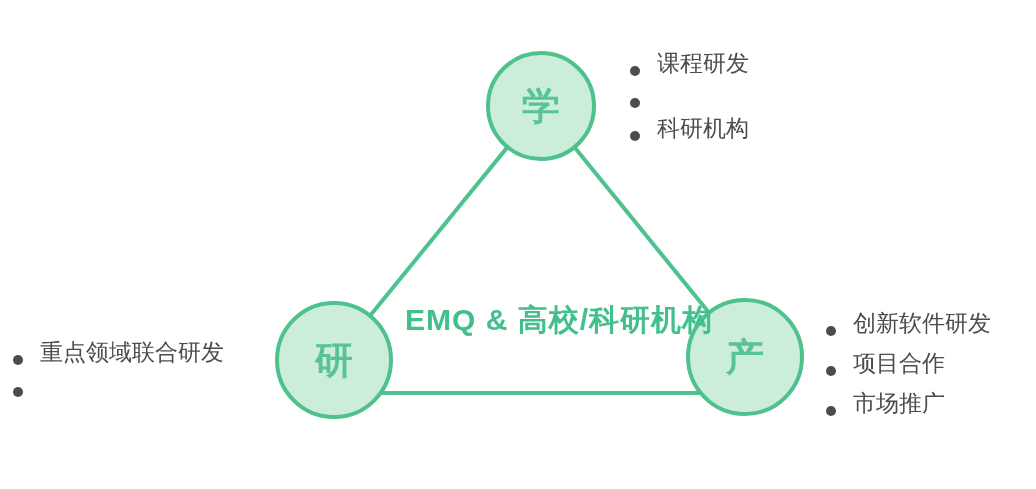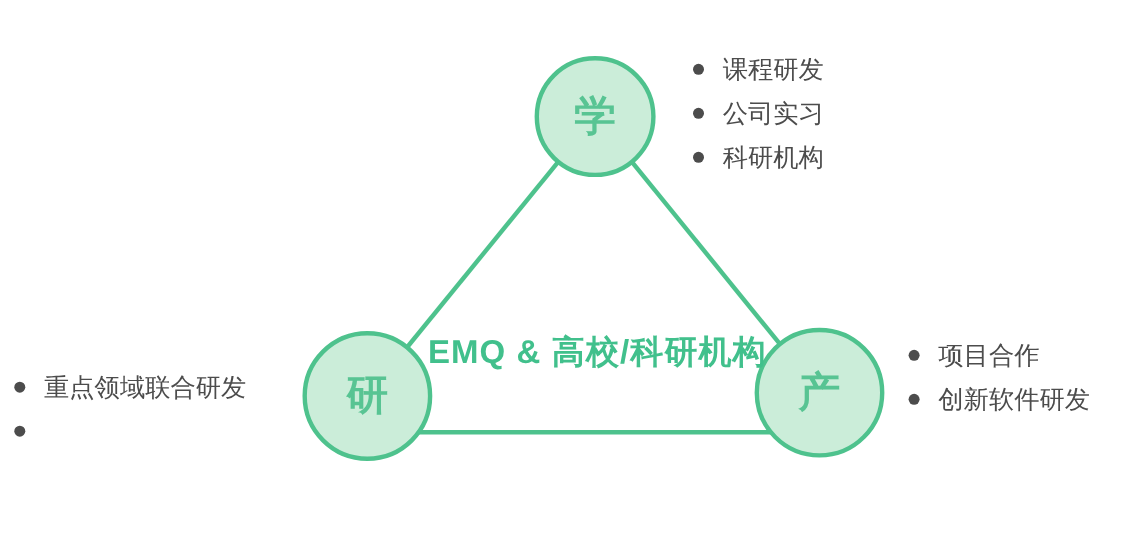--- a/index.html
+++ b/index.html
@@ -29,31 +29,31 @@
     display:flex;align-items:center;justify-content:center;
   }
   .node-top{left:486px;top:51px;width:110px;height:110px;}
   .node-left{left:275px;top:301px;width:118px;height:118px;}
   .node-right{left:686px;top:298px;width:118px;height:118px;}
   .node-label{
     color:var(--node-label-green);
     font-size:38px;font-weight:700;line-height:1;
   }
   .center-label{
-    position:absolute;left:378px;top:300px;width:330px;
+    position:absolute;left:394px;top:300px;width:330px;
     text-align:center;
     color:var(--center-label-green);
     font-size:30px;font-weight:700;letter-spacing:1px;
     white-space:nowrap;
   }
   .bullet-list{
     position:absolute;list-style:none;
   }
   .bullet-list li{
-    display:flex;align-items:flex-start;
+    display:flex;align-items:center;
     color:var(--list-text);
     font-size:23px;font-weight:500;
     line-height:40px;
   }
   .bullet-list .dot{
     flex:0 0 auto;
     width:10px;height:10px;border-radius:50%;
     background:var(--list-text);
     margin-top:15px;margin-right:17px;
   }
@@ -87,42 +87,45 @@
 
   <div class="center-label">EMQ &amp; 高校/科研机构</div>
 
   <ul class="bullet-list list-top">
     <li>
       <span class="dot"></span>
       <span class="txt">课程研发</span>
     </li>
     <li>
       <span class="dot"></span>
-      <span class="txt">公司实习</span>
     </li>
     <li>
       <span class="dot"></span>
       <span class="txt">科研机构</span>
     </li>
   </ul>
 
   <ul class="bullet-list list-left">
     <li>
       <span class="dot"></span>
       <span class="txt">重点领域联合研发</span>
     </li>
     <li>
       <span class="dot"></span>
     </li>
   </ul>
 
   <ul class="bullet-list list-right">
     <li>
       <span class="dot"></span>
+      <span class="txt">创新软件研发</span>
+    </li>
+    <li>
+      <span class="dot"></span>
       <span class="txt">项目合作</span>
     </li>
     <li>
       <span class="dot"></span>
-      <span class="txt">创新软件研发</span>
+      <span class="txt">市场推广</span>
     </li>
   </ul>
 
 </div>
 
 </body></html>

